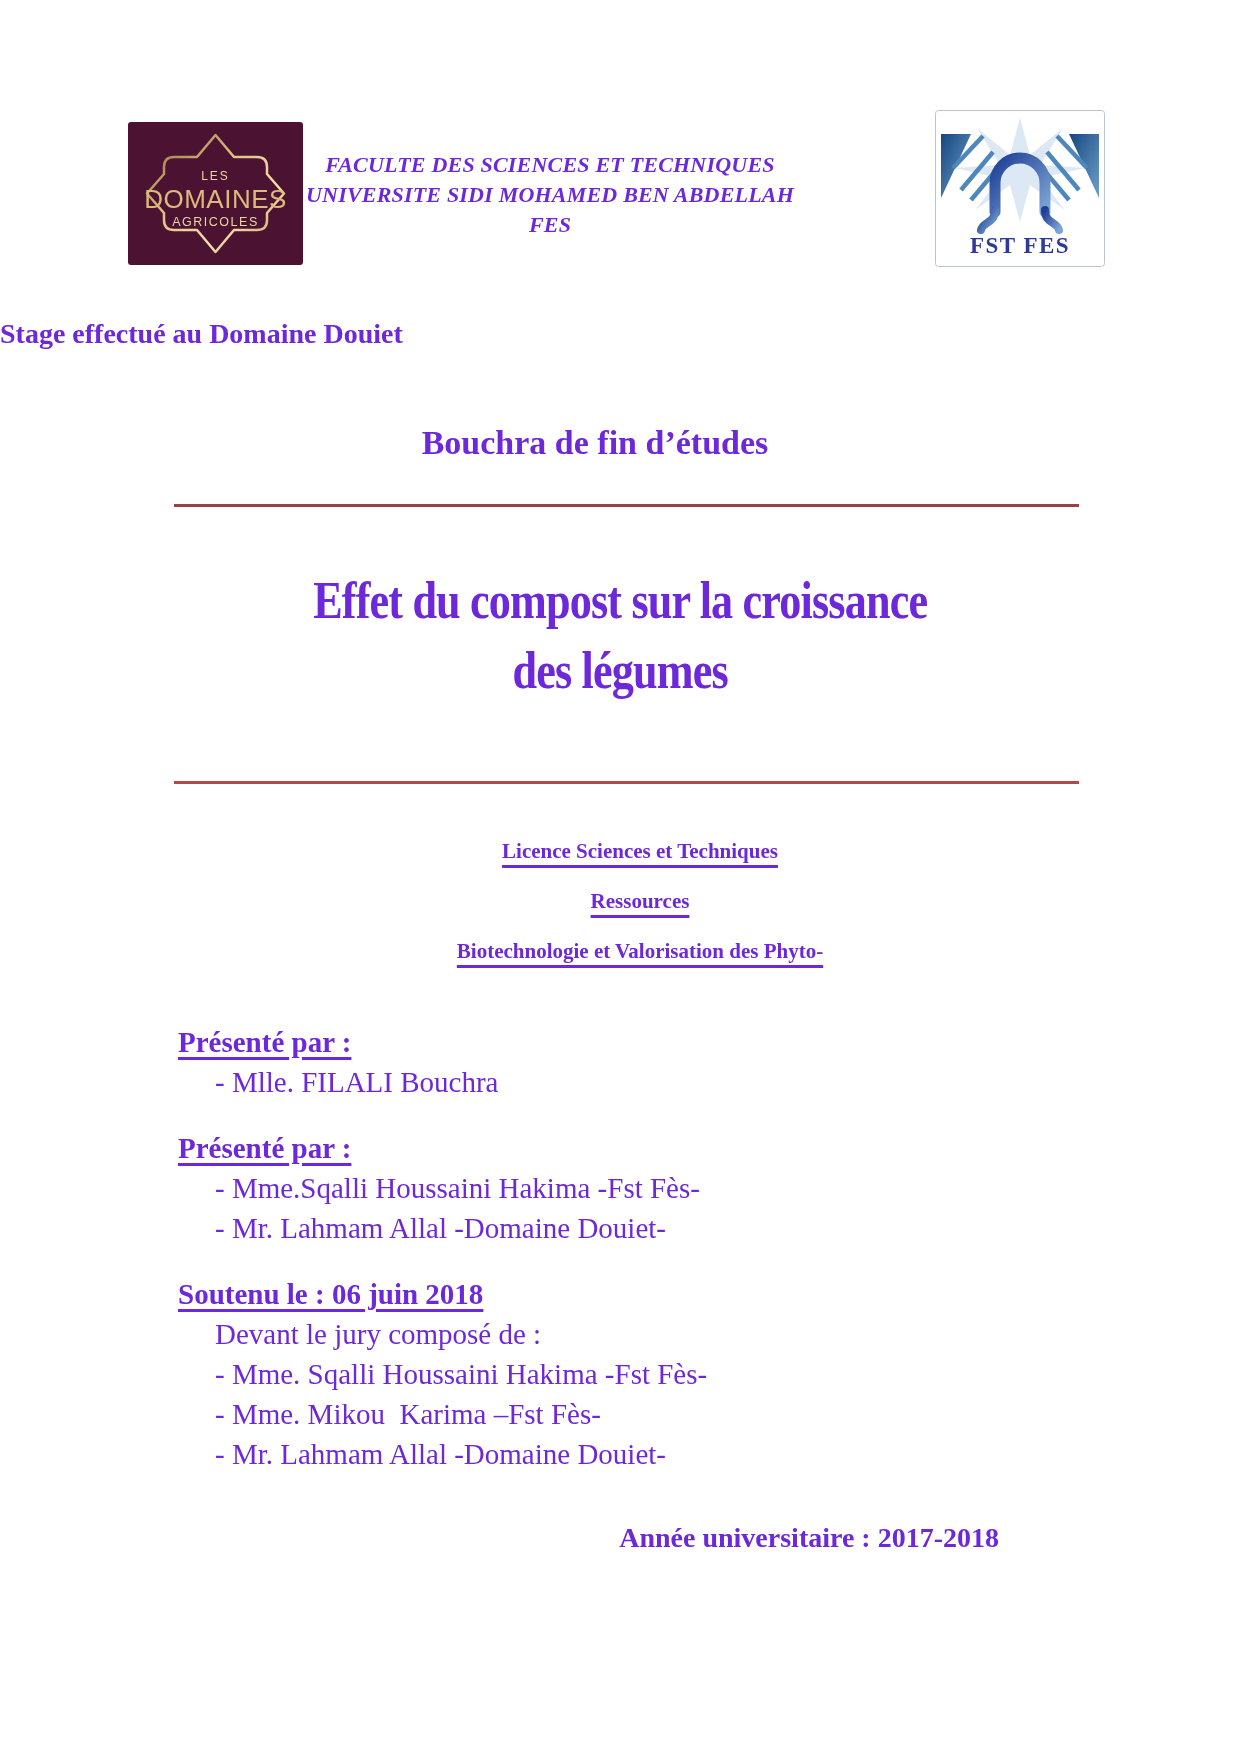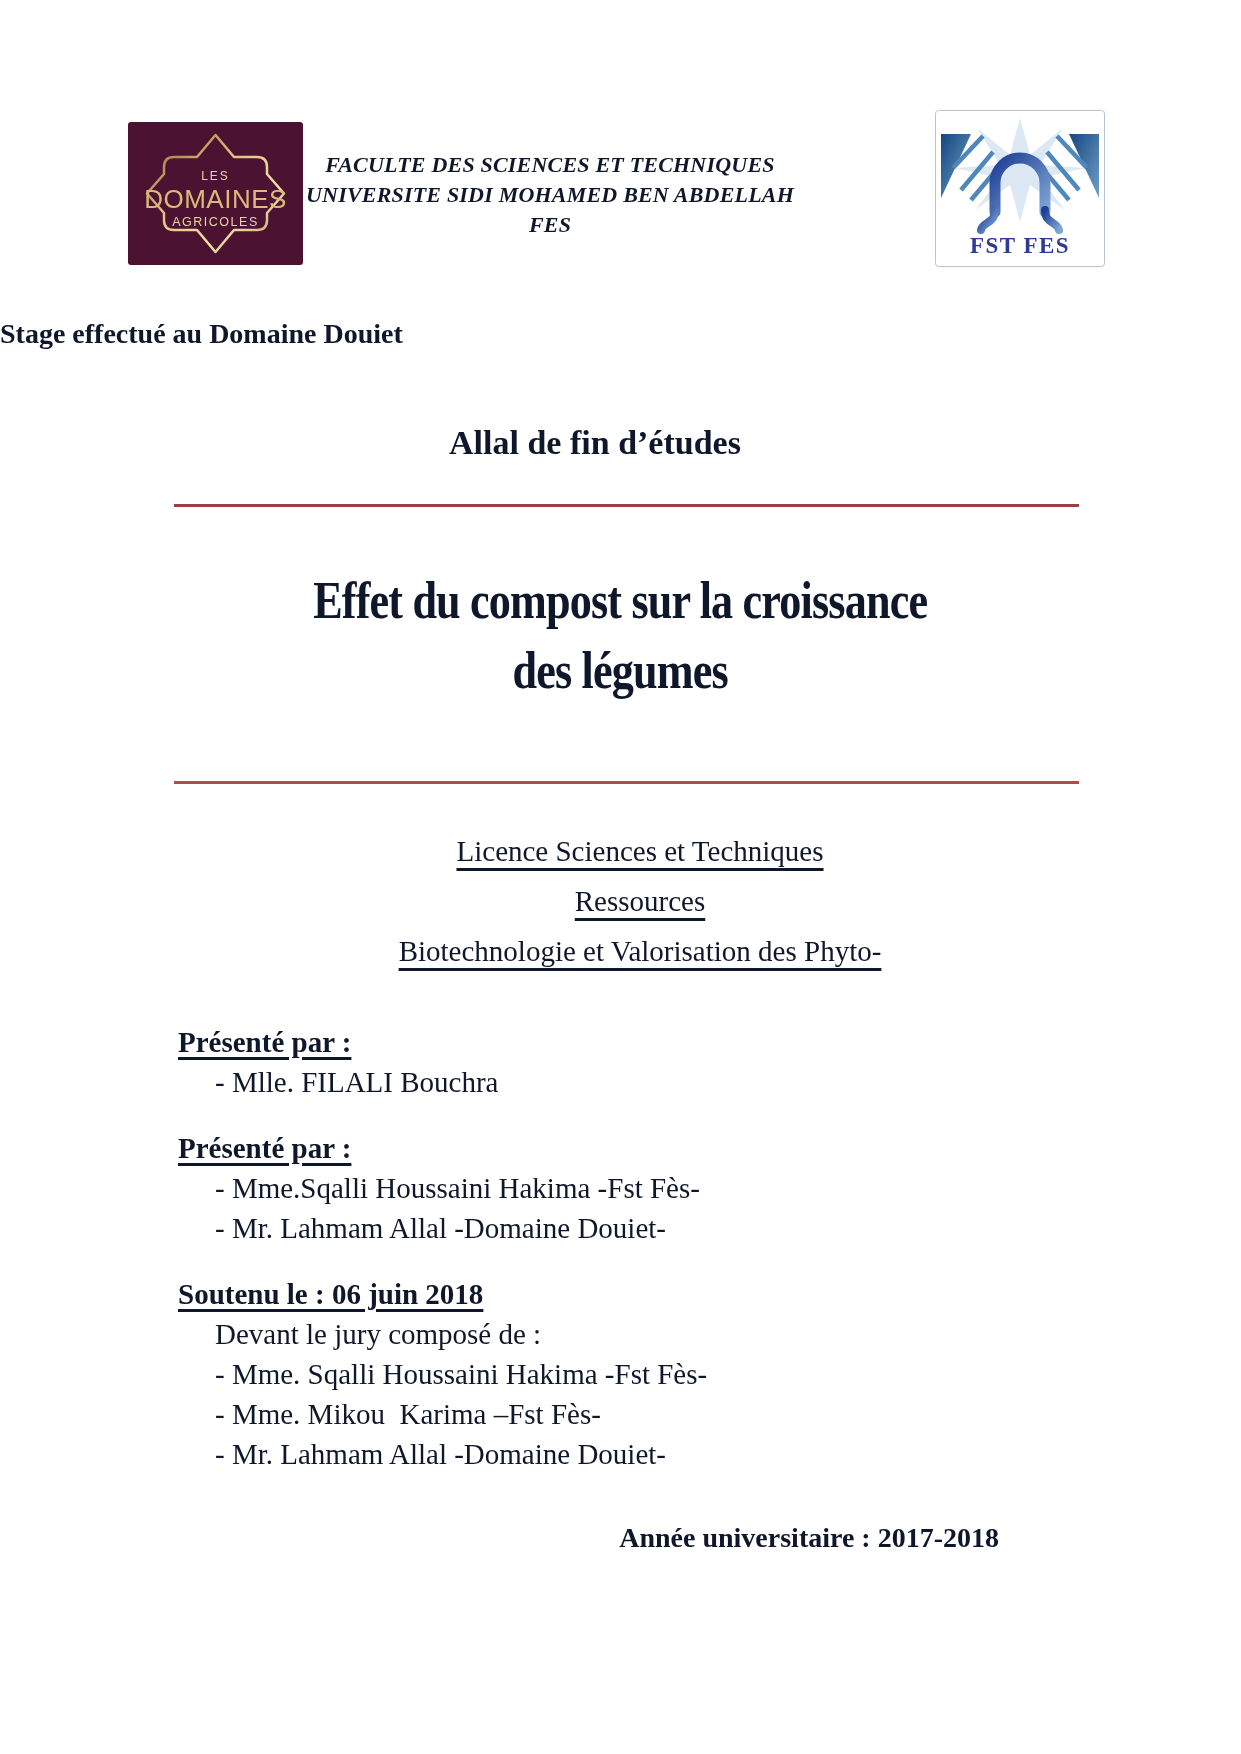--- a/index.html
+++ b/index.html
@@ -2,21 +2,21 @@
 <html><head>
 <meta charset="utf-8">
 <style>
   html, body { margin: 0; padding: 0; background: #ffffff; }
   .page {
     position: relative;
     width: 1140px;
     height: 1754px;
     background: #ffffff;
     font-family: "Liberation Serif", serif;
-    color: #0f172a;
+    color: #6d28d9;
     overflow: hidden;
   }
 
   
   .logo-domaines { position: absolute; left: 128px; top: 122px; width: 175px; height: 143px; }
   .logo-fst      { position: absolute; left: 935px; top: 110px; width: 170px; height: 157px; }
 
   .header-text {
     position: absolute; left: 245px; top: 150px; width: 665px;
     padding-right: 55px; box-sizing: border-box;
@@ -45,22 +45,22 @@
   .title {
     position: absolute; left: 0; top: 556px; width: 1241px;
     text-align: center; font-weight: bold;
     font-size: 52px; line-height: 70px; letter-spacing: -1px; margin-top: 10px;
   }
   .title .squeeze { display: inline-block; transform: scaleX(0.85); transform-origin: center; }
 
   
   .degree {
     position: absolute; left: 40px; top: 826px; width: 1200px;
-    text-align: center; font-weight: normal;
-    font-size: 29px; line-height: 50px;
+    text-align: center; font-weight: bold;
+    font-size: 21px; line-height: 50px;
   }
   .degree .u {
     text-decoration: underline;
     text-decoration-thickness: 3px;
     text-underline-offset: 7px;
   }
 
   
   .credits {
     position: absolute; left: 178px; top: 1022px; width: 900px;
@@ -142,21 +142,21 @@
         <line x1="85" y1="62" x2="85" y2="118" stroke="url(#archGrad)" stroke-width="10" stroke-linecap="round"></line>
         <path d="M60,100 C60,114 48,111 46,120" fill="none" stroke="url(#archGrad)" stroke-width="8" stroke-linecap="round"></path>
         <path d="M110,100 C110,114 122,111 124,120" fill="none" stroke="url(#archGrad)" stroke-width="8" stroke-linecap="round"></path>
       </g>
       <text x="85" y="143" text-anchor="middle" font-size="23" font-weight="bold" letter-spacing="1.5" fill="#2d3a96" class="svg-label-serif">FST FES</text>
     </svg>
   </div>
 
   <div class="stage">Stage effectué au Domaine Douiet</div>
 
-  <div class="projet">Allal de fin d’études</div>
+  <div class="projet">Bouchra de fin d’études</div>
 
   <div class="rule rule1"></div>
 
   <div class="title">
     <span class="squeeze">
       <span style="display:block">Effet du compost sur la croissance</span>
       <span style="display:block">des légumes</span>
     </span>
   </div>
 

